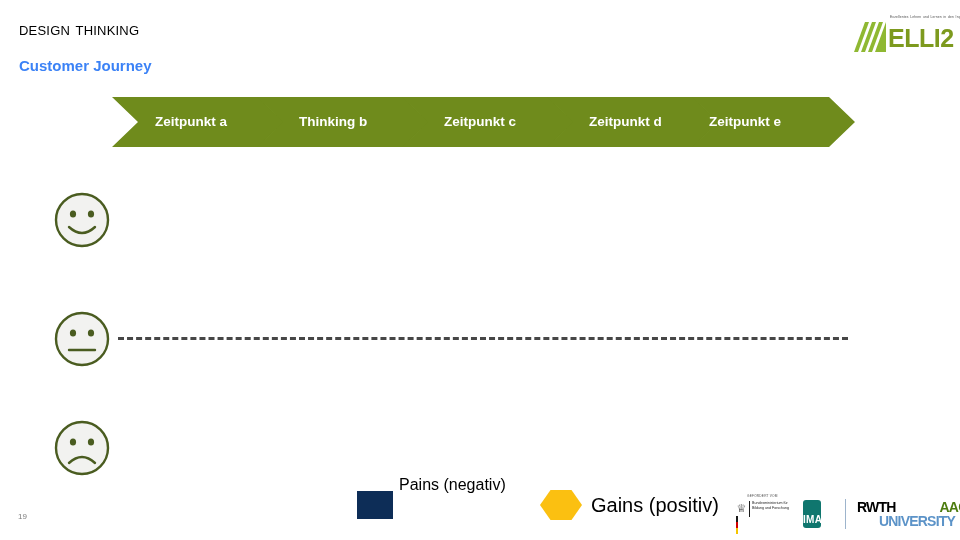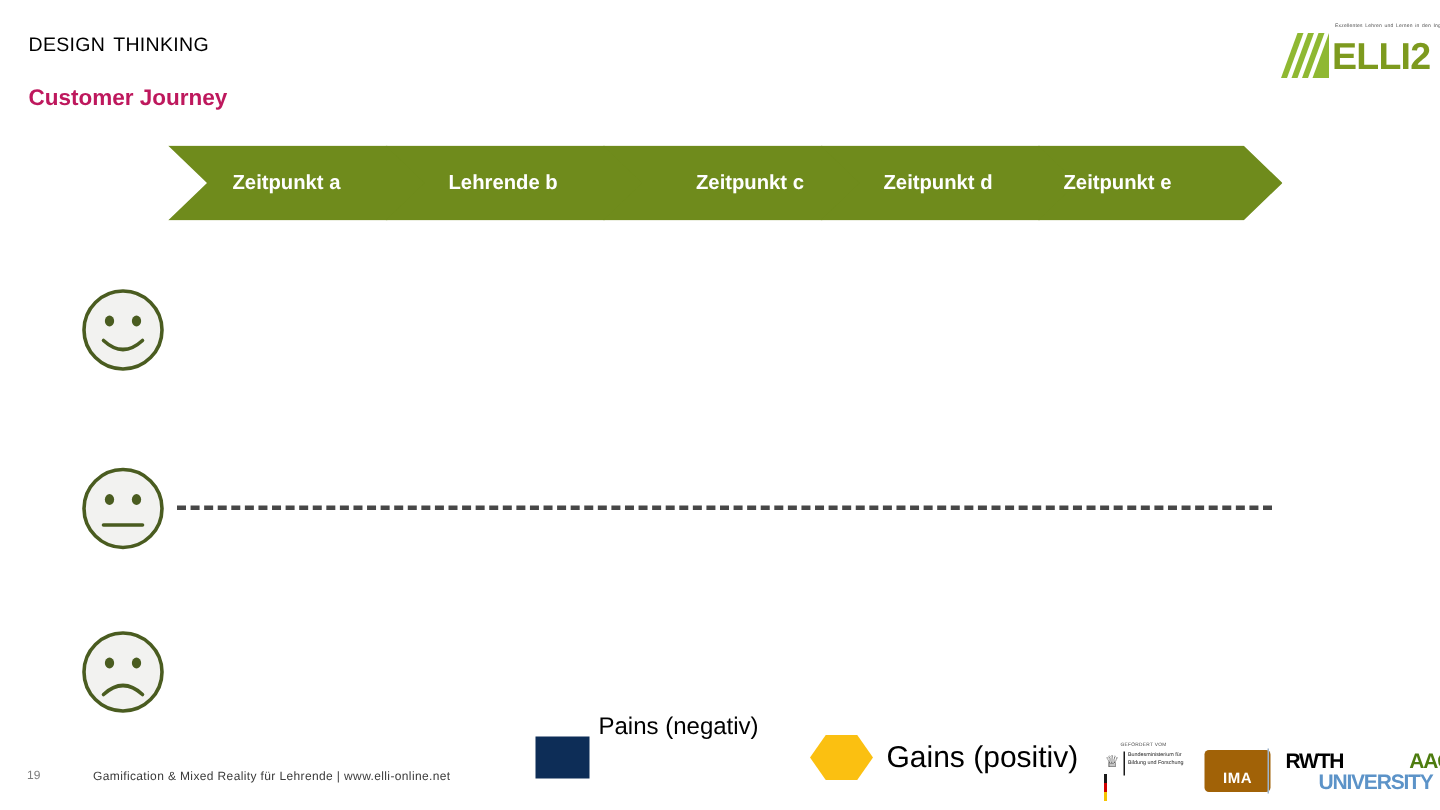--- a/index.html
+++ b/index.html
@@ -27,21 +27,21 @@
     font-variant: small-caps;
     text-transform: lowercase;
     white-space: nowrap;
   }
   #subtitle {
     position: absolute;
     left: 19px;
     top: 57px;
     font-size: 15px;
     font-weight: bold;
-    color: #be185d;
+    color: #3b82f6;
     white-space: nowrap;
   }
 
   
   #elli-logo {
     position: absolute;
     left: 852px;
     top: 14px;
     width: 104px;
     height: 42px;
@@ -228,23 +228,23 @@
     top: 22px;
     width: 2px;
     height: 18px;
     background: linear-gradient(to bottom, #1a1a1a 0 33%, #d00000 33% 66%, #f5c400 66% 100%);
   }
 
   #logo-ima {
     position: absolute;
     left: 803px;
     top: 500px;
-    width: 44px;
+    width: 18px;
     height: 28px;
-    background: #a16207;
+    background: #0f766e;
     border-radius: 3px;
   }
   #ima-text {
     position: absolute;
     left: 0;
     right: 0;
     bottom: 3px;
     text-align: center;
     font-size: 10px;
     font-weight: bold;
@@ -309,24 +309,24 @@
     </svg>
     <div id="elli-tagline">Exzellentes Lehren und Lernen in den Ingenieurwissenschaften</div>
     <div id="elli-wordmark">ELLI2</div>
   </div>
 
   <div id="chevrons">
     <div class="chevron" style="left:112px; width:172px;"></div>
     <div class="chevron-label" style="left:155px;">Zeitpunkt a</div>
 
     <div class="chevron" style="left:257px; width:172px;"></div>
-    <div class="chevron-label" style="left:299px;">Lehrende b</div>
+    <div class="chevron-label" style="left:299px;">Thinking b</div>
 
     <div class="chevron" style="left:402px; width:172px;"></div>
-    <div class="chevron-label" style="left:444px;margin-left:20px;">Zeitpunkt c</div>
+    <div class="chevron-label" style="left:444px;">Zeitpunkt c</div>
 
     <div class="chevron" style="left:547px; width:172px;"></div>
     <div class="chevron-label" style="left:589px;">Zeitpunkt d</div>
 
     <div class="chevron" style="left:692px; width:163px;"></div>
     <div class="chevron-label" style="left:709px;">Zeitpunkt e</div>
   </div>
 
   <svg id="face-happy" class="face" viewBox="0 0 58 58">
     <circle cx="29" cy="29" r="26" fill="#f2f2f0" stroke="#4a5c20" stroke-width="2.4"></circle>
@@ -350,21 +350,20 @@
   </svg>
 
   <div id="dashed-line"></div>
 
   <div id="legend-pain-swatch"></div>
   <div id="legend-pain-label">Pains (negativ)</div>
   <div id="legend-gain-swatch"></div>
   <div id="legend-gain-label">Gains (positiv)</div>
 
   <div id="page-number">19</div>
-  <div id="footer-text">Gamification &amp; Mixed Reality für Lehrende | www.elli-online.net</div>
 
   <div id="logo-bmbf">
     <div id="bmbf-top">GEFÖRDERT VOM</div>
     <div id="bmbf-eagle">♕</div>
     <div id="bmbf-rule"></div>
     <div id="bmbf-name">Bundesministerium für Bildung und Forschung</div>
     <div id="bmbf-flag"></div>
   </div>
 
   <div id="logo-ima">

